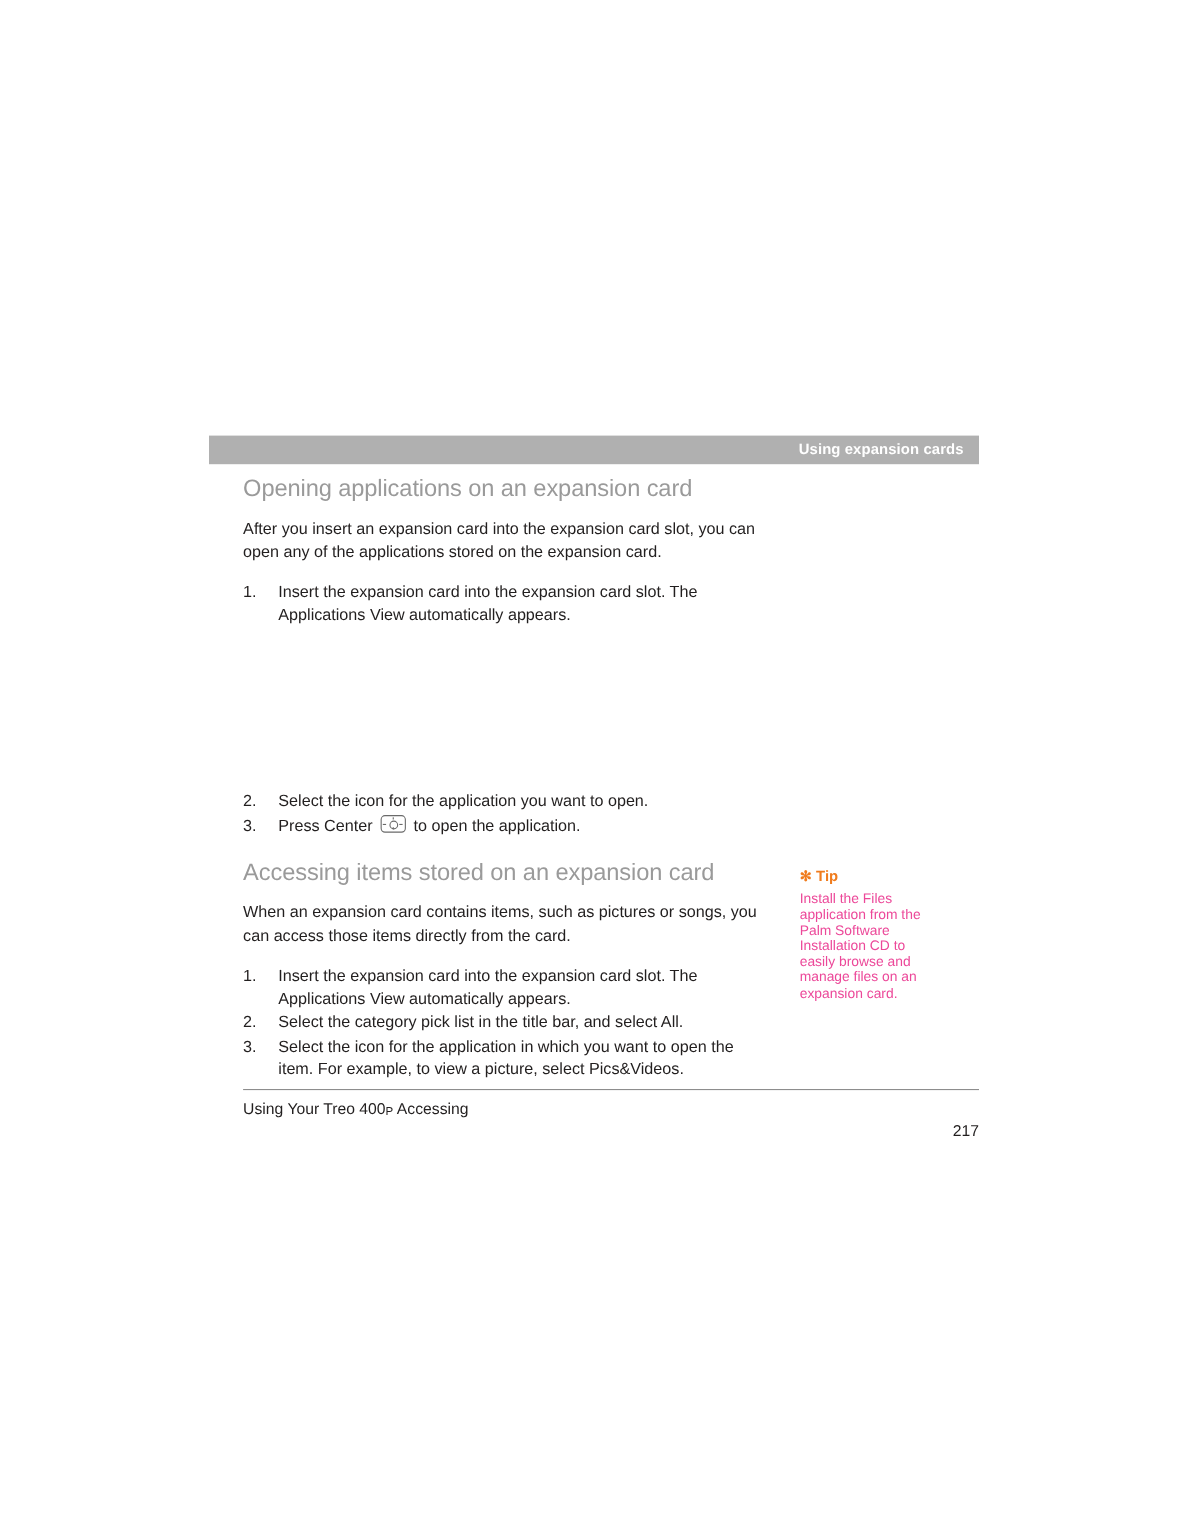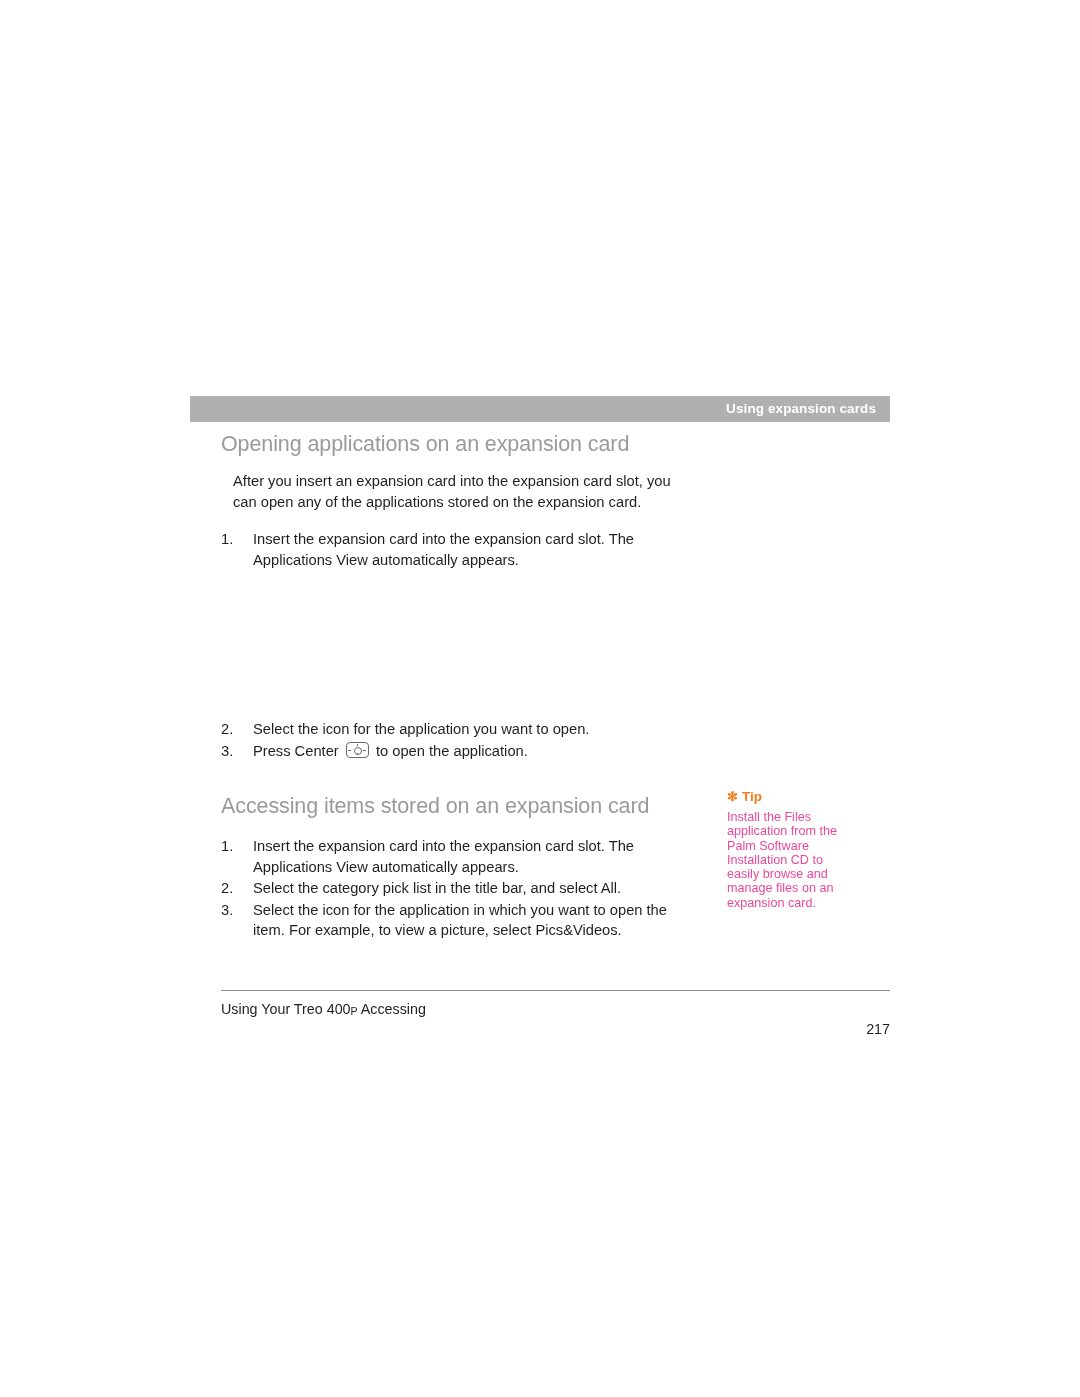--- a/index.html
+++ b/index.html
@@ -51,21 +51,21 @@
 
   h1.section-title {
     margin: 0 0 14px 0;
     font-size: 21.5px;
     font-weight: normal;
     color: #9a9a9a;
     letter-spacing: -0.1px;
   }
 
   p.body-text {
-    margin: 12px;
+    margin: 0;
     font-size: 14.7px;
     line-height: 20.5px;
     color: #221f1f;
   }
 
   ol.steps {
     margin: 17px 0 0 0;
     padding: 0;
     list-style: none;
   }
@@ -224,21 +224,22 @@
       <li>
         <span class="num">3.</span>
         <span>Press Center</span>
         <span class="center-key">
           <span class="bar-l"></span><span class="bar-r"></span><span class="bar-t"></span><span class="bar-b"></span>
         </span>
         <span>to open the application.</span>
       </li>
     </ol>
 
-    <h1 class="section-title" style="margin-top:33px">Accessing items stored on an expansion card</h1>
+    <h1 class="section-title" style="margin-top:20px">Accessing items stored on an expansion card</h1>
+    <p class="body-text">When an expansion card contains items, such as pictures or songs, you can access those items directly from the card.</p>
 
     <ol class="steps">
       <li>
         <span class="num">1.</span>
         <span>Insert the expansion card into the expansion card slot. The Applications View automatically appears.</span>
       </li>
       <li>
         <span class="num">2.</span>
         <span>Select the category pick list in the title bar, and select All.</span>
       </li>

